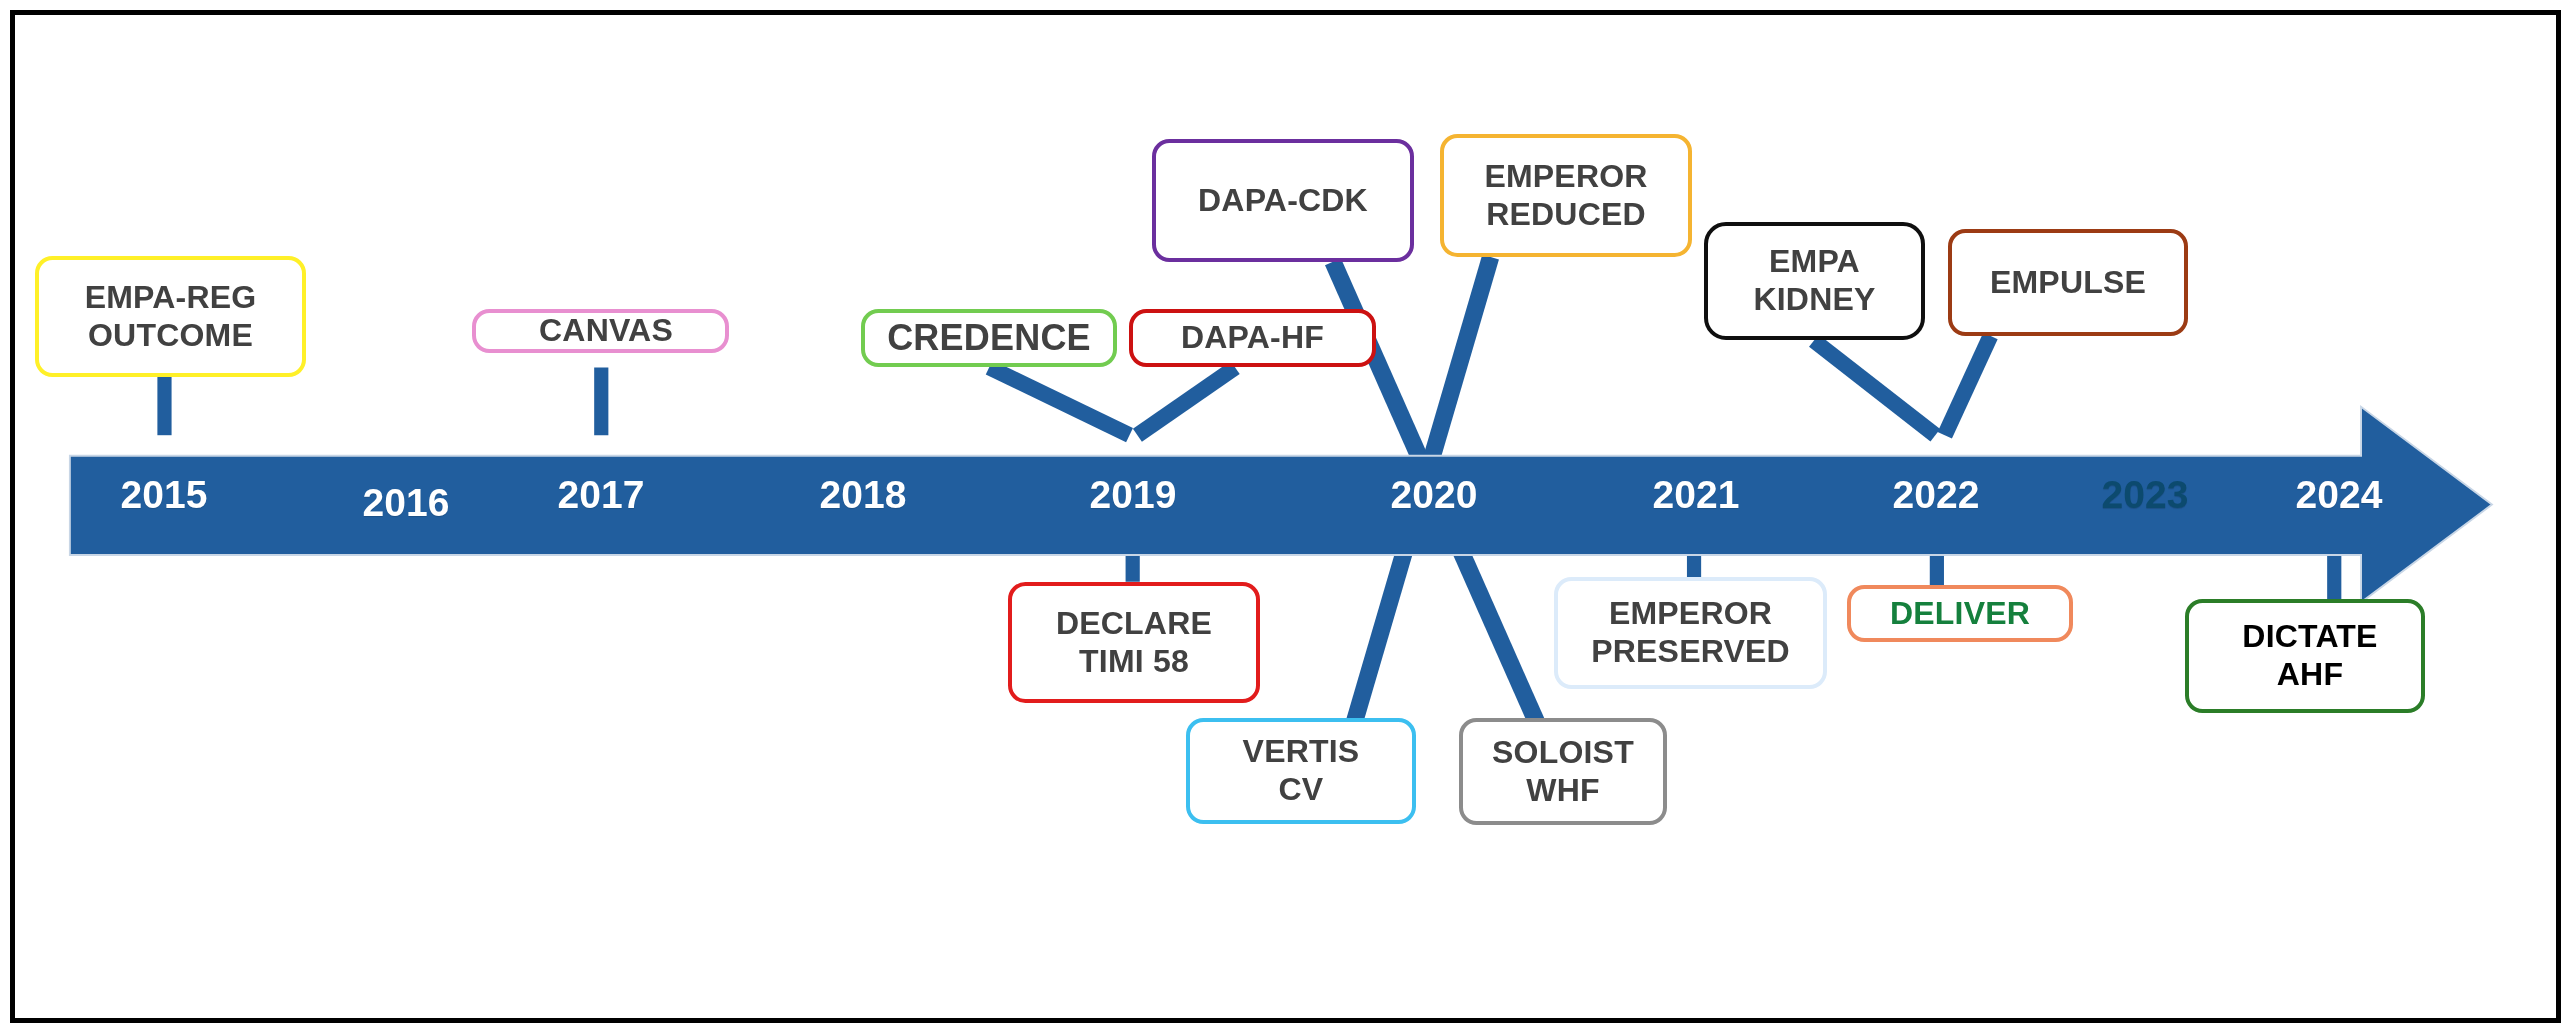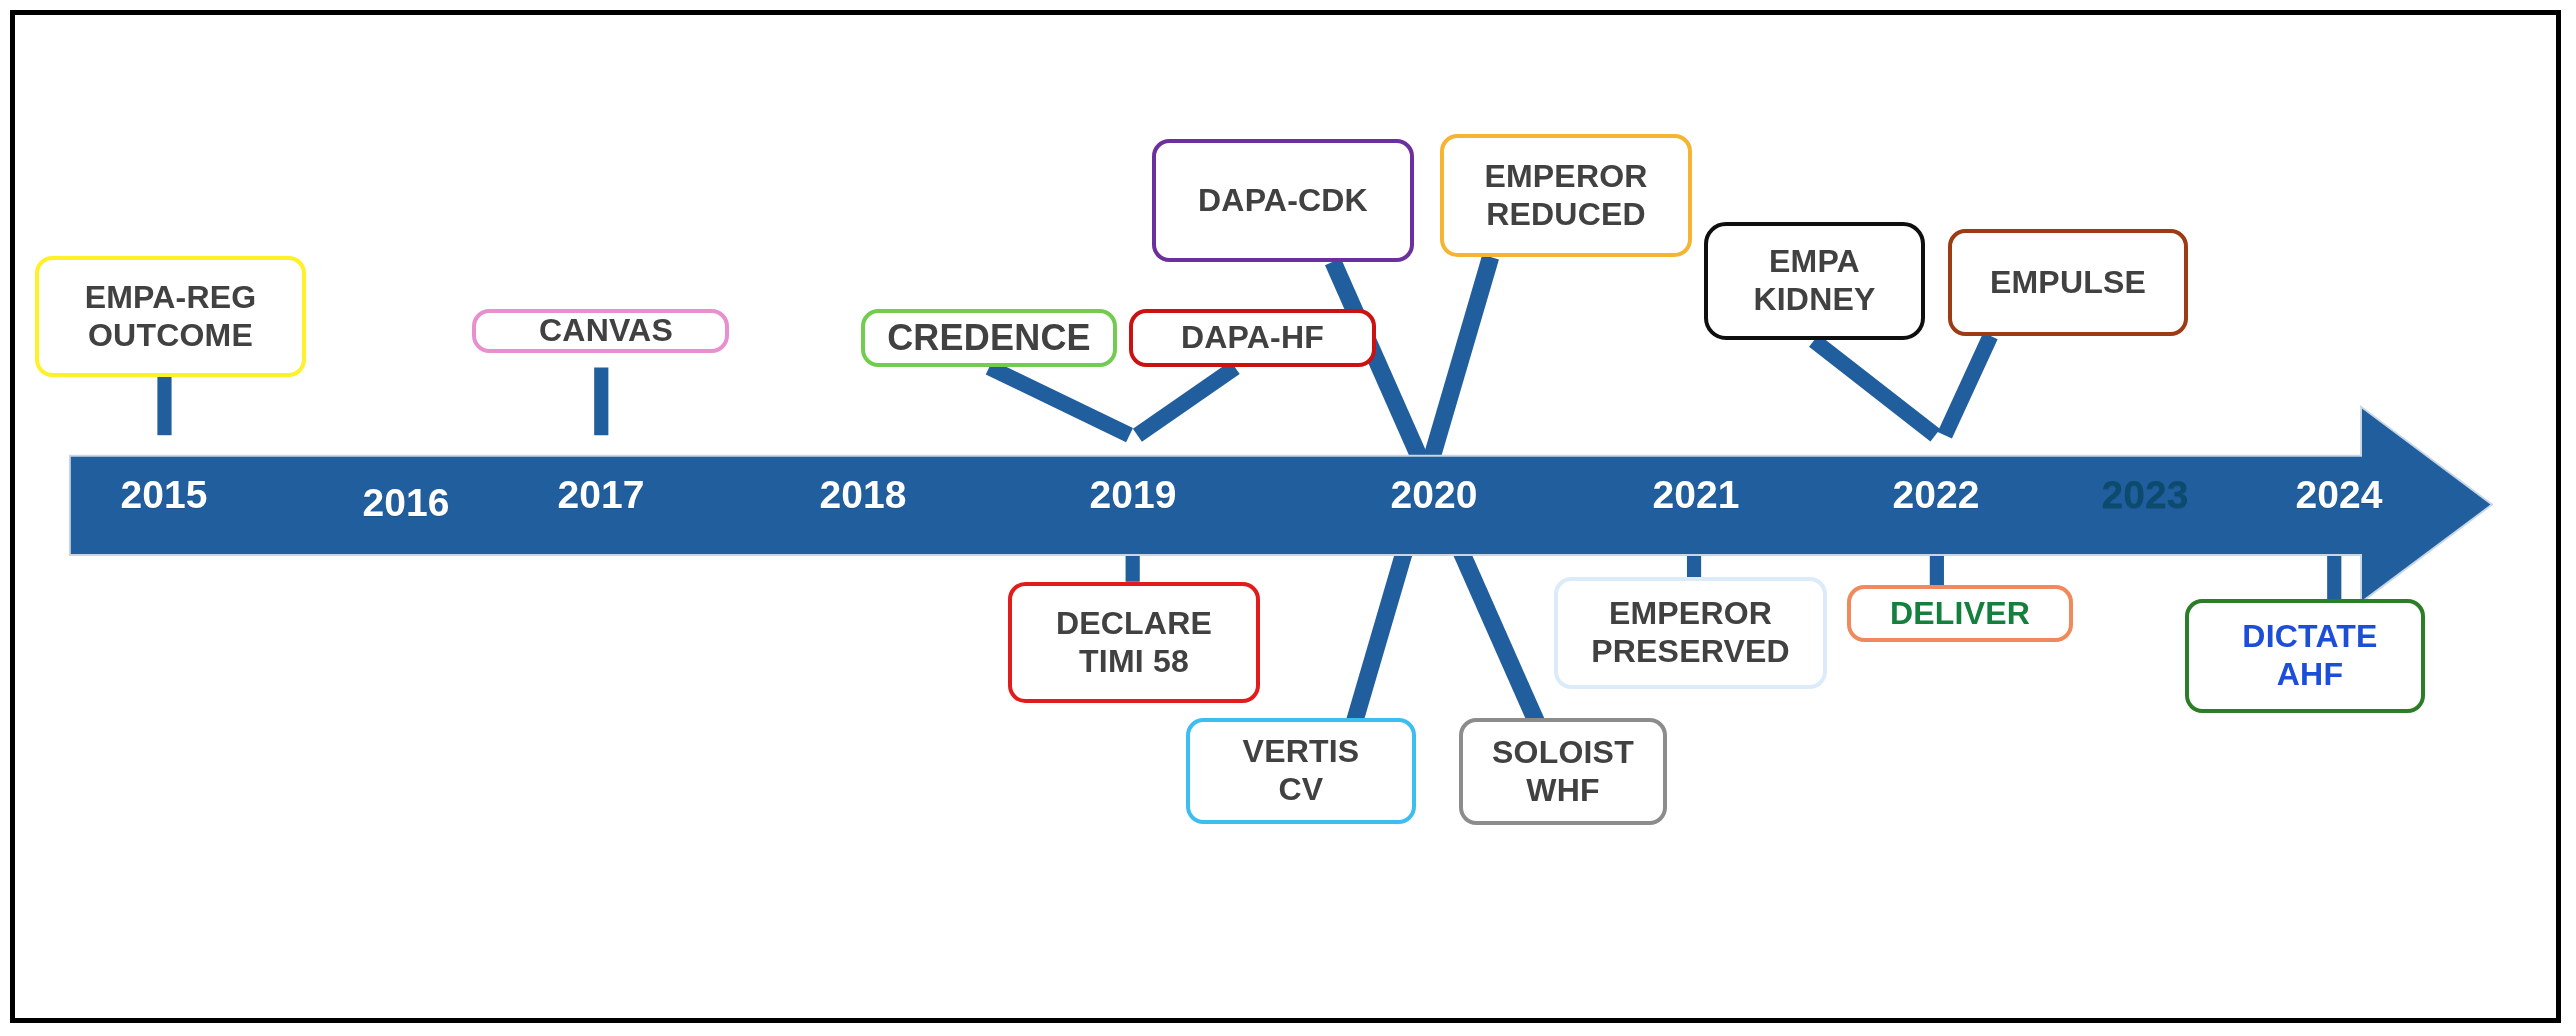--- a/index.html
+++ b/index.html
@@ -116,17 +116,17 @@
       <div class="trial-box" style="left: 1948px; top: 229px; width: 240px; height: 107px; border-color: rgb(156, 59, 20); border-width: 4px; font-size: 32px; color: rgb(65, 65, 65);">EMPULSE</div>
       <div class="trial-box" style="left: 1008px; top: 582px; width: 252px; height: 121px; border-color: rgb(226, 28, 28); border-width: 4px; font-size: 32px; color: rgb(65, 65, 65);">DECLARE
 TIMI 58</div>
       <div class="trial-box" style="left: 1186px; top: 718px; width: 230px; height: 106px; border-color: rgb(60, 191, 240); border-width: 4px; font-size: 32px; color: rgb(65, 65, 65);">VERTIS
 CV</div>
       <div class="trial-box" style="left: 1459px; top: 718px; width: 208px; height: 107px; border-color: rgb(140, 140, 140); border-width: 4px; font-size: 32px; color: rgb(65, 65, 65);">SOLOIST
 WHF</div>
       <div class="trial-box" style="left: 1554px; top: 577px; width: 273px; height: 112px; border-color: rgb(220, 235, 250); border-width: 4px; font-size: 32px; color: rgb(65, 65, 65);">EMPEROR
 PRESERVED</div>
       <div class="trial-box" style="left: 1847px; top: 585px; width: 226px; height: 57px; border-color: rgb(240, 137, 92); border-width: 4px; font-size: 32px; color: #15803d;">DELIVER</div>
-      <div class="trial-box" style="left: 2185px; top: 599px; width: 240px; height: 114px; border-color: rgb(43, 125, 40); border-width: 4px; font-size: 32px; color: #1d4ed8; padding-left: 10px;">DICTATE
+      <div class="trial-box" style="left: 2185px; top: 599px; width: 240px; height: 114px; border-color: rgb(43, 125, 40); border-width: 4px; font-size: 32px; color: #000000; padding-left: 10px;">DICTATE
 AHF</div>
     </div>
 </div>
 
 
 </body></html>

